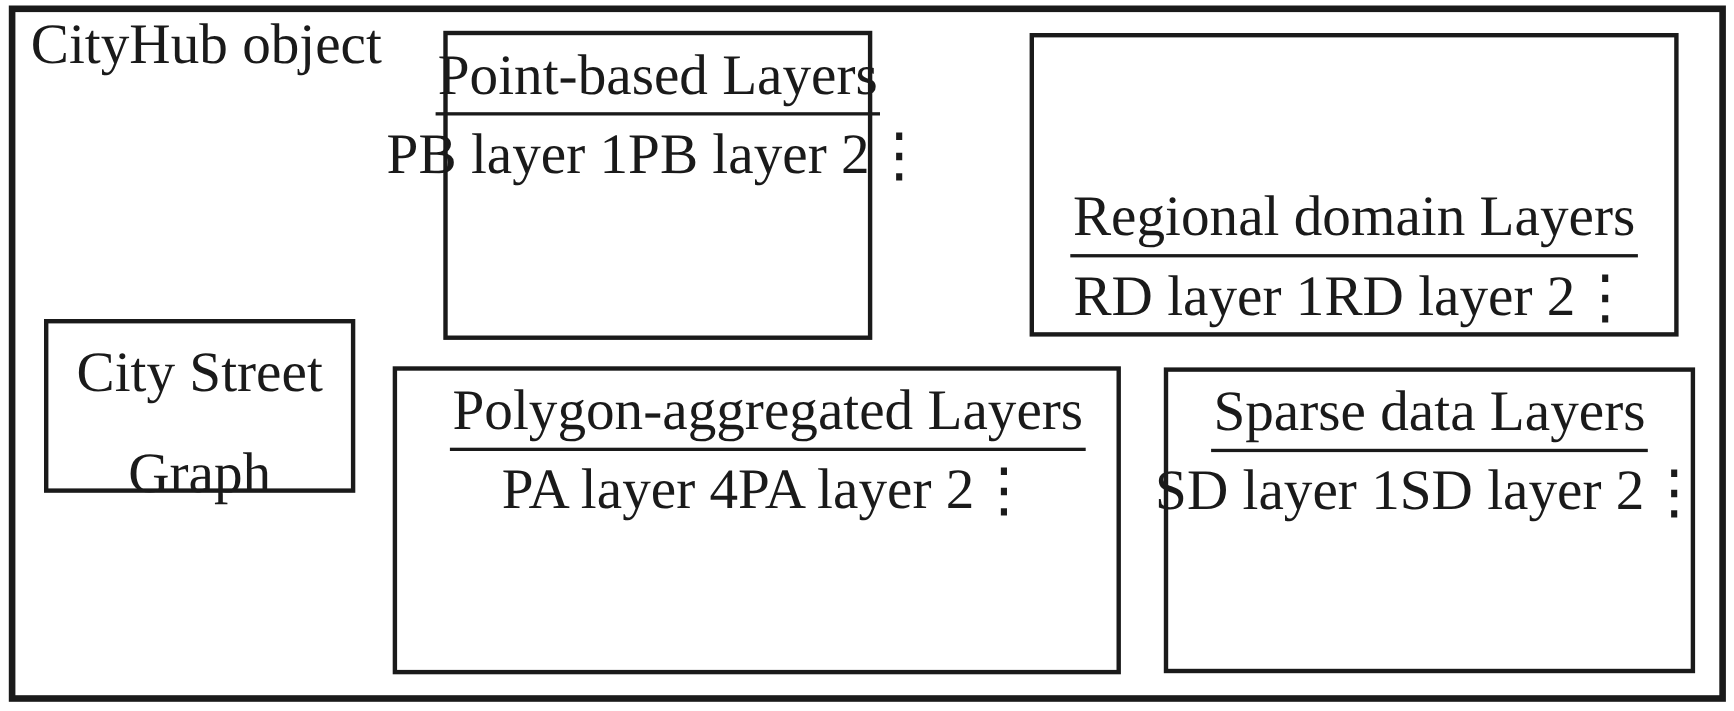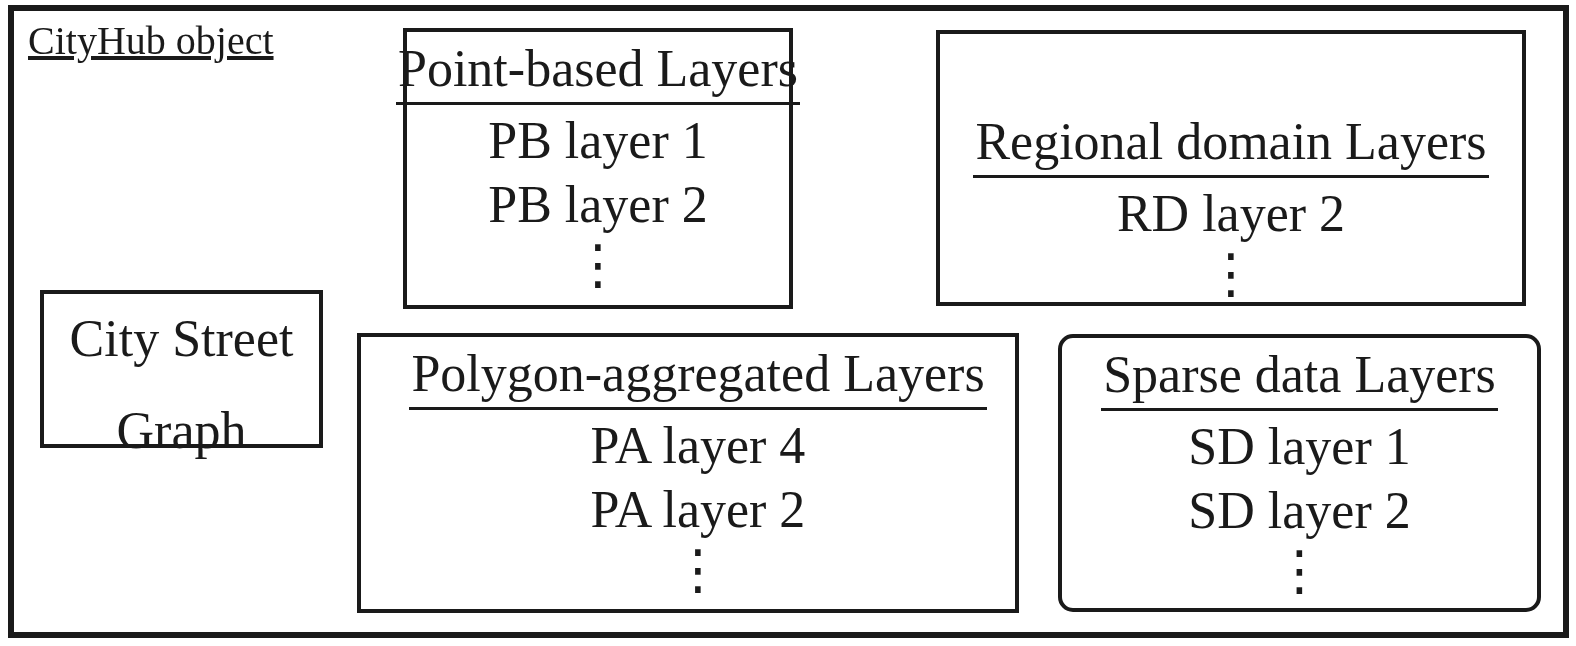--- a/index.html
+++ b/index.html
@@ -23,24 +23,23 @@
     width: 1561px;
     height: 633px;
     border: 6px solid #1a1a1a;
     box-sizing: border-box;
     background: #ffffff;
   }
   .cityhub-label {
     position: absolute;
     left: 28px;
     top: 10px;
-    font-size: 40px;
+    font-size: 52px;
     line-height: 62px;
     white-space: nowrap;
-    text-decoration: underline;
   }
   .box {
     position: absolute;
     border: 4px solid #1a1a1a;
     box-sizing: border-box;
     background: #ffffff;
     display: flex;
     flex-direction: column;
     align-items: center;
   }
@@ -53,34 +52,34 @@
     white-space: nowrap;
   }
   .layer-item {
     font-size: 52px;
     line-height: 64px;
     white-space: nowrap;
   }
   .items {
     margin-top: 4px;
     display: flex;
-    flex-direction: column;
+    flex-direction: row;
     align-items: center;
   }
   .vdots {
     font-size: 54px;
     line-height: 56px;
     margin-top: 0px;
     font-family: "Liberation Serif", "DejaVu Sans", serif;
   }
   .box-point-based      { left: 403px;  top: 28px;  width: 390px; height: 281px; }
   .box-regional-domain  { left: 936px;  top: 30px;  width: 590px; height: 276px; justify-content: flex-end; }
   .box-street-graph     { left: 40px;   top: 290px; width: 283px; height: 158px; justify-content: center; }
   .box-polygon-agg      { left: 357px;  top: 333px; width: 662px; height: 280px; padding-left: 20px; }
-  .box-sparse-data      { left: 1058px; top: 334px; width: 483px; height: 278px; border-radius: 15px; }
+  .box-sparse-data      { left: 1058px; top: 334px; width: 483px; height: 278px; }
   .street-line {
     font-size: 52px;
     line-height: 60px;
     white-space: nowrap;
     margin-top: 32px;
   }
 </style>
 </head>
 <body>
 
@@ -95,20 +94,21 @@
     <div class="items">
       <div class="layer-item">PB layer 1</div>
       <div class="layer-item">PB layer 2</div>
       <div class="vdots">⋮</div>
     </div>
   </div>
 
   <div class="box box-regional-domain">
     <div class="box-title">Regional domain Layers</div>
     <div class="items">
+      <div class="layer-item">RD layer 1</div>
       <div class="layer-item">RD layer 2</div>
       <div class="vdots">⋮</div>
     </div>
   </div>
 
   <div class="box box-street-graph">
     <div class="street-line">City Street</div>
     <div class="street-line">Graph</div>
   </div>
 

